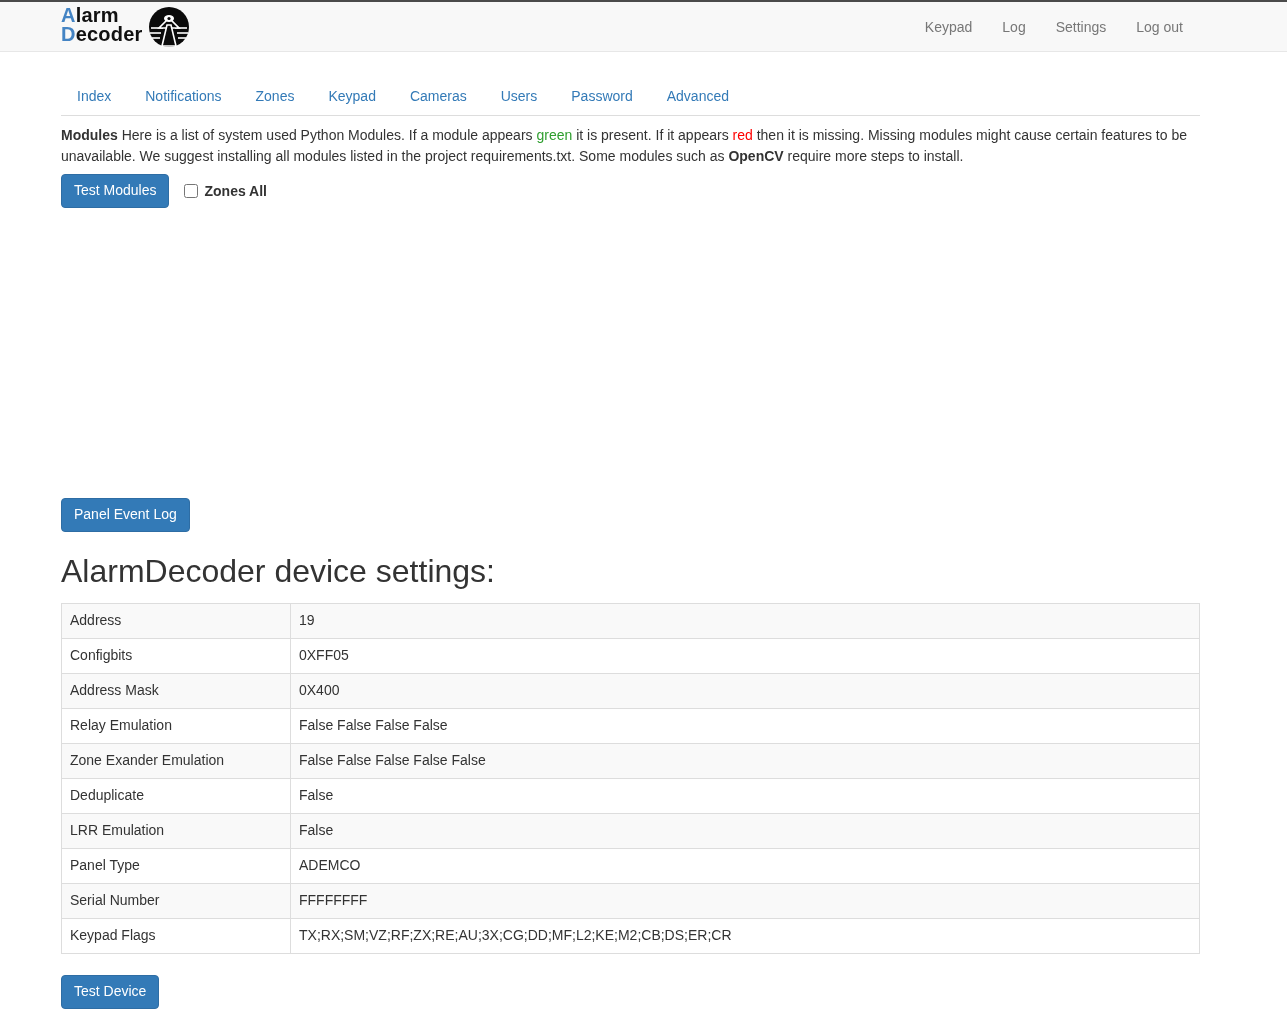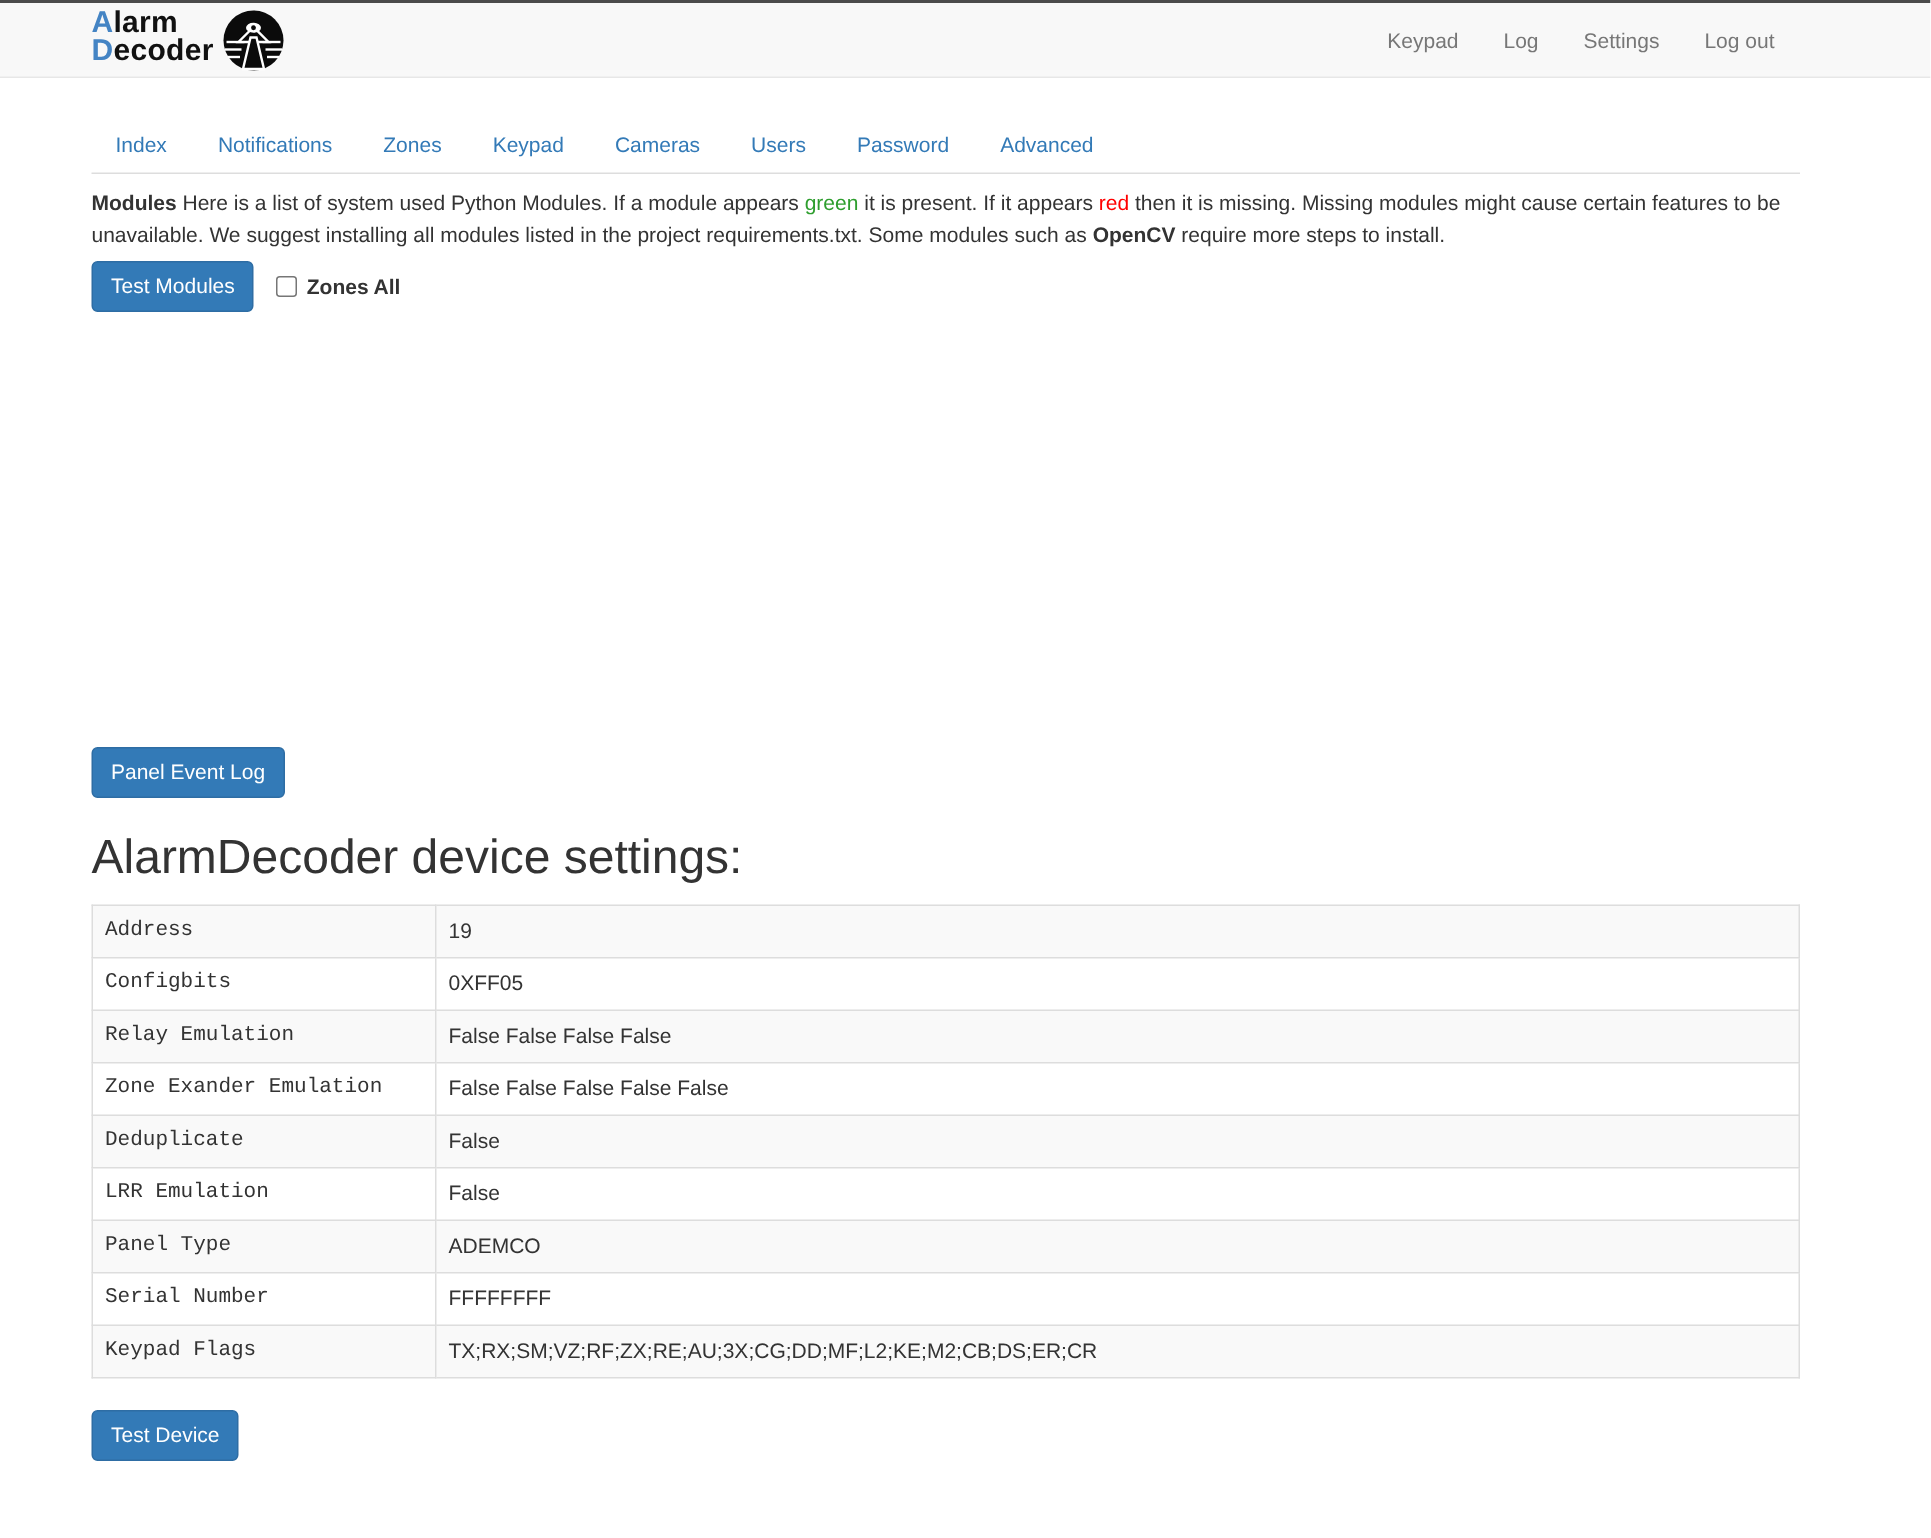--- a/index.html
+++ b/index.html
@@ -36,21 +36,21 @@
 
   .results-spacer { height:290px; }
 
   .panel-log-row { margin-top:0; }
 
   .device-heading { margin-top:21px; font-size:32px; font-weight:400; color:#333; }
 
   .device-table { width:100%; border-collapse:collapse; margin-top:13px; border:1px solid #ddd; font-size:14px; }
   .device-table td { border:1px solid #ddd; padding:7px 8px; line-height:1.42857; vertical-align:top; }
   .device-table tr:nth-child(odd) { background:#f9f9f9; }
-  .device-table td.col-label { width:229px;font-family:Liberation Mono, monospace; }
+  .device-table td.col-label { width:229px; }
 
   .test-device-row { margin-top:21px; }
 </style>
 </head>
 <body>
 
 <div class="top-edge"></div>
 
 <nav class="navbar">
   <a class="brand">
@@ -141,20 +141,24 @@
     <tbody>
         <tr>
           <td class="col-label">Address</td>
           <td>19</td>
         </tr>
         <tr>
           <td class="col-label">Configbits</td>
           <td>0XFF05</td>
         </tr>
         <tr>
+          <td class="col-label">Address Mask</td>
+          <td>0X400</td>
+        </tr>
+        <tr>
           <td class="col-label">Relay Emulation</td>
           <td>False False False False</td>
         </tr>
         <tr>
           <td class="col-label">Zone Exander Emulation</td>
           <td>False False False False False</td>
         </tr>
         <tr>
           <td class="col-label">Deduplicate</td>
           <td>False</td>

